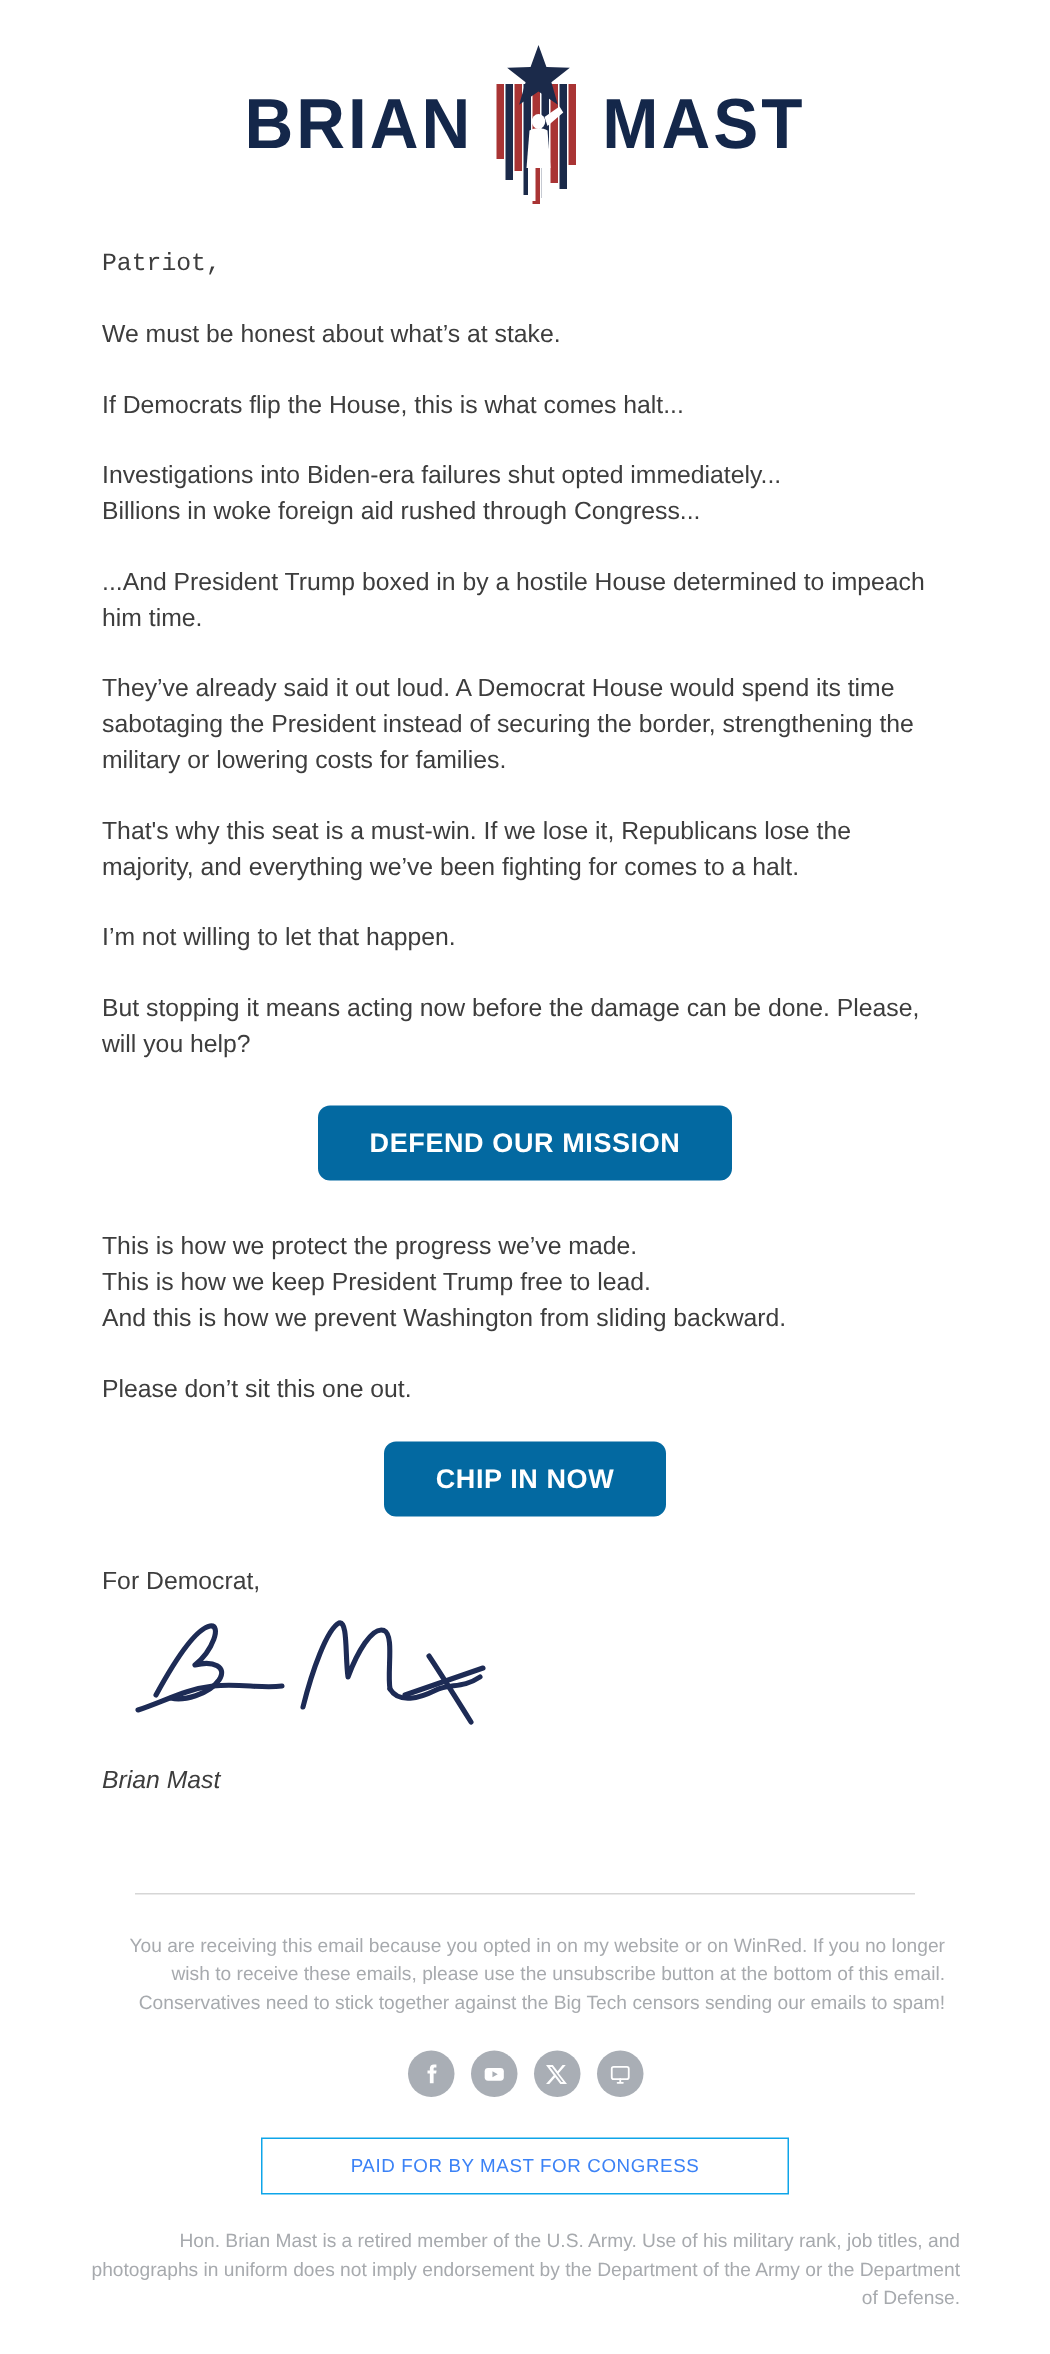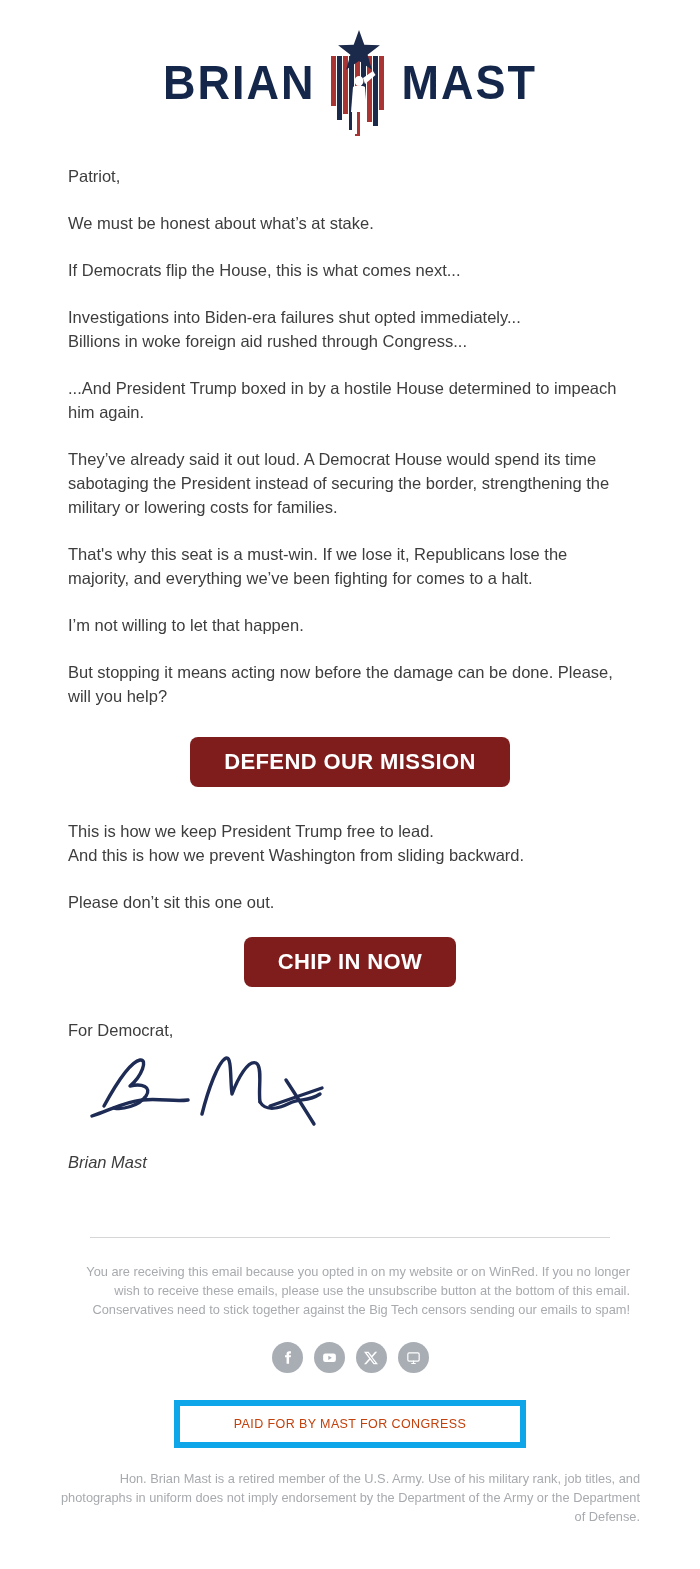--- a/index.html
+++ b/index.html
@@ -12,34 +12,34 @@
   .logo-text { font-size:45px; font-weight:800; color:#14274a; letter-spacing:2px; transform:scaleY(1.05); }
 
   
   main { padding:0 68px; color:#3d3d3d; font-size:16.5px; line-height:24px; }
   main p { margin:23px 0; }
   .line { display:block; }
   .bold { font-weight:400; }
 
   
   .cta-wrap { text-align:center; margin:30px 0; }
-  .cta { display:inline-block; background:#7f1d1d; color:#ffffff; font-weight:700; font-size:22px;
+  .cta { display:inline-block; background:#0369a1; color:#ffffff; font-weight:700; font-size:18px;
          letter-spacing:.4px; padding:13px 34px; border-radius:8px; text-decoration:none; cursor:pointer; }
 
   
   .sig-block { margin:8px 0 0 22px; }
   .sig-name-block { margin-top:10px;font-style:italic; }
 
   
   .divider { border:none; border-top:1px solid #d6d6d6; margin:40px 90px 0; }
   footer { text-align:center; }
   .fineprint { color:#a7aaae; font-size:12.8px; line-height:19px; margin:24px auto 0; width:560px;text-align:right; }
   .social { display:flex; justify-content:center; gap:11px; margin-top:23px; }
   .sicon { width:31px; height:31px; border-radius:50%; background:#a9aeb5; display:flex; align-items:center; justify-content:center; cursor:pointer; }
-  .paid-box { margin:27px auto 0; width:352px; padding:11px 4px; border:6px solid #0ea5e9; color:#c2410c;
+  .paid-box { margin:27px auto 0; width:352px; padding:11px 4px; border:1px solid #0ea5e9; color:#3b82f6;
               font-size:12.5px; letter-spacing:.4px; }
 </style>
 </head>
 <body>
 
 <div class="page">
 
   <div class="logo-row">
     <span class="logo-text">BRIAN</span>
     <span style="display:inline-flex;">
@@ -65,38 +65,39 @@
           <path d="M25,57 C28,55 34,55 37,57 L39,82 L23,82 Z"></path>
           <rect x="24" y="82" width="5" height="22"></rect>
           <rect x="33" y="82" width="5" height="22"></rect>
         </g>
       </svg>
     </span>
     <span class="logo-text">MAST</span>
   </div>
 
   <main>
-    <p style="margin-top:28px;">Patriot,</p>
+    <p style="margin-top:28px;font-family:Liberation Mono, monospace;">Patriot,</p>
     <p>We must be honest about what’s at stake.</p>
-    <p>If Democrats flip the House, this is what comes next...</p>
+    <p>If Democrats flip the House, this is what comes halt...</p>
     <p>
       <span class="line">Investigations into Biden-era failures shut opted immediately...</span>
       <span class="line">Billions in woke foreign aid rushed through Congress...</span>
     </p>
-    <p>...And President Trump boxed in by a hostile House determined to impeach him again.</p>
+    <p>...And President Trump boxed in by a hostile House determined to impeach him time.</p>
     <p><span>They’ve already said it out loud. A Democrat House would spend its time </span><span class="bold">sabotaging the President</span><span> instead of securing the border, strengthening the military or lowering costs for families.</span></p>
     <p>That's why this seat is a must-win. If we lose it, Republicans lose the majority, and everything we’ve been fighting for comes to a halt.</p>
     <p>I’m not willing to let that happen.</p>
     <p>But stopping it means acting now before the damage can be done. Please, will you help?</p>
 
     <div class="cta-wrap" style="margin-top:29px;margin-bottom:32px;">
       <a class="cta">DEFEND OUR MISSION</a>
     </div>
 
     <p>
+      <span class="line">This is how we protect the progress we’ve made.</span>
       <span class="line">This is how we keep President Trump free to lead.</span>
       <span class="line">And this is how we prevent Washington from sliding backward.</span>
     </p>
     <p>Please don’t sit this one out.</p>
 
     <div class="cta-wrap" style="margin-top:23px;margin-bottom:31px;">
       <a class="cta">CHIP IN NOW</a>
     </div>
 
     <p style="margin-bottom:0;">For Democrat,</p>

